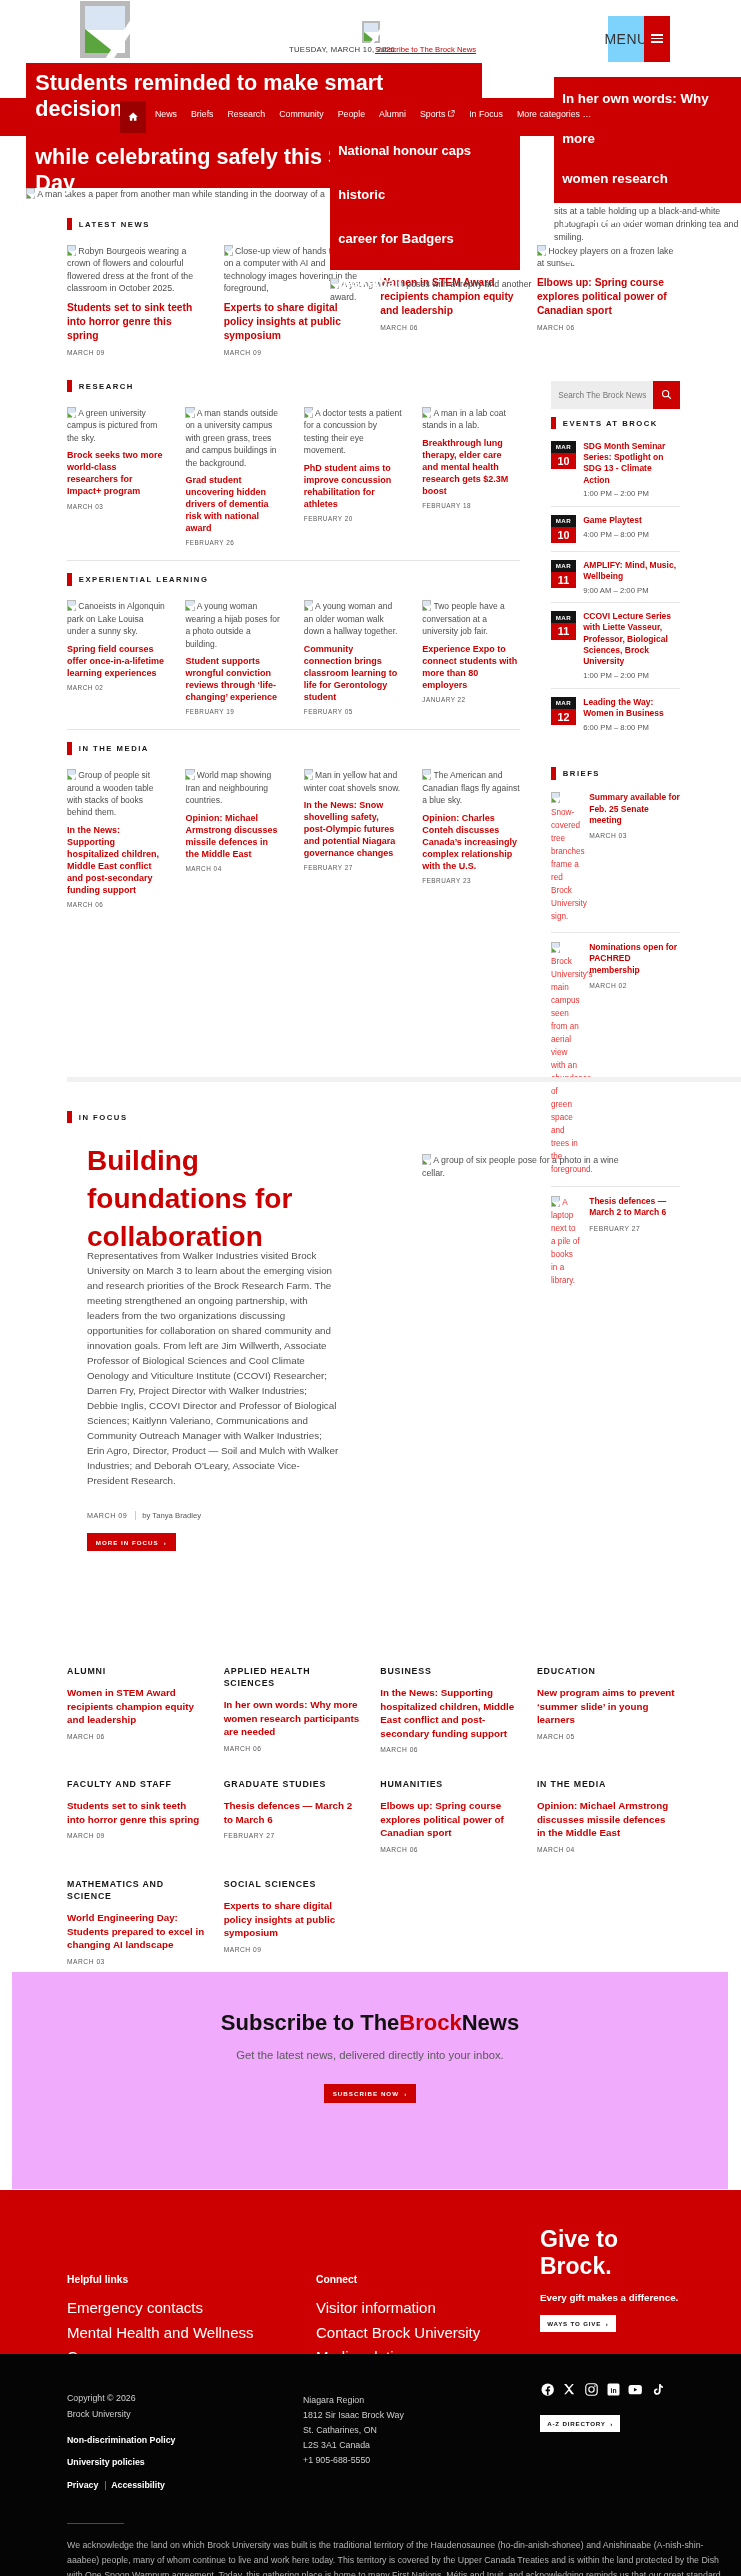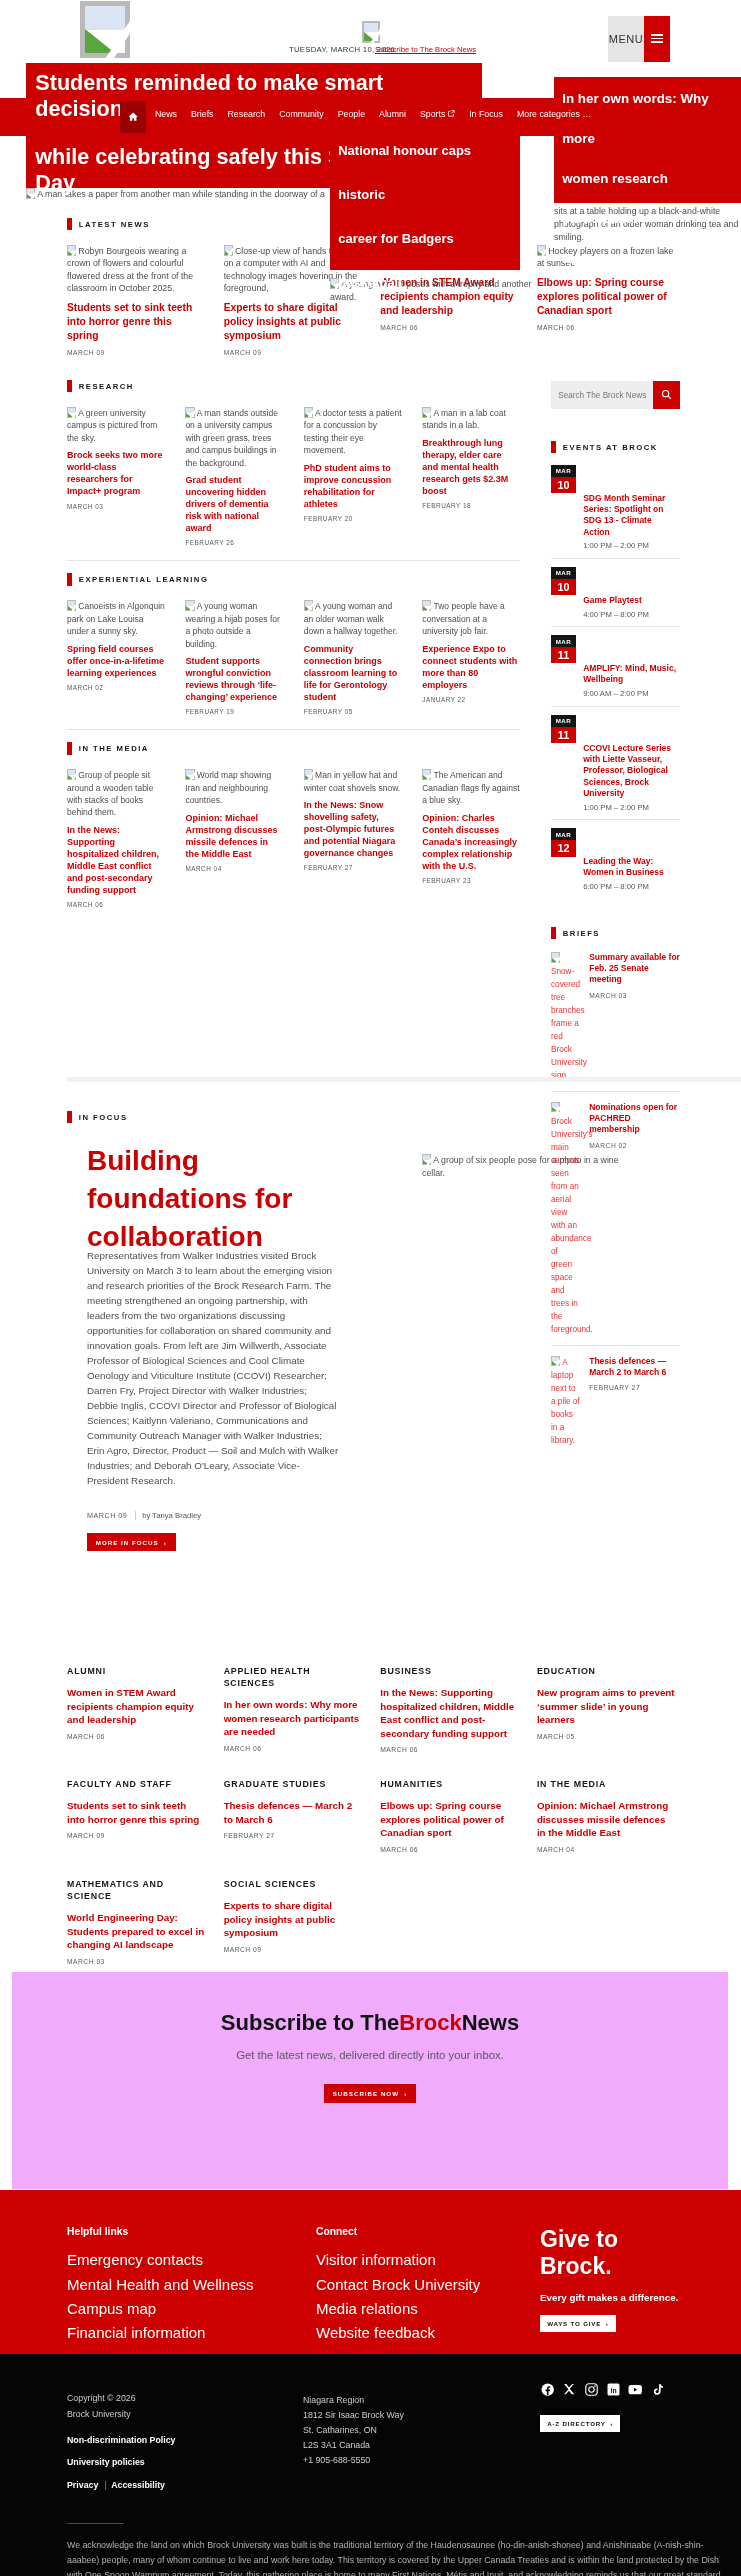--- a/index.html
+++ b/index.html
@@ -24,21 +24,21 @@
 
   
   .header{position:absolute;left:0;top:0;width:742px;height:98px;background:#fff;z-index:1;}
   .logo{position:absolute;left:80px;top:1px;}
   .hdr-bi{position:absolute;left:362px;top:20.6px;}
   .dateline{position:absolute;left:0;top:45px;width:100%;}
   .date{position:absolute;left:289px;top:0;font-size:7.7px;letter-spacing:0.3px;color:#333;}
   .subscribe{position:absolute;left:375px;top:0;font-size:7.7px;color:#c00;
              text-decoration:underline;text-decoration-color:#c00;}
   .menu{position:absolute;left:608px;top:15.5px;width:73px;height:46px;display:flex;z-index:2;}
-  .menu-label{width:36px;background:#e5e5e5;color:#333;font-size:11px;letter-spacing:0.5px;
+  .menu-label{width:36px;background:#7dd3fc;color:#333;font-size:14px;letter-spacing:0.5px;
               display:flex;align-items:center;justify-content:center;}
   .menu-burger{width:26px;background:#c00;display:flex;flex-direction:column;gap:2.1px;
                align-items:center;justify-content:center;}
   .menu-burger i{display:block;width:11.3px;height:1.5px;background:#fff;}
 
   
   .navbar{position:absolute;left:0;top:98px;width:742px;height:38px;background:#c00;z-index:5;}
   .home{position:absolute;left:120px;top:101px;width:26px;height:32px;background:#9b0000;
         display:flex;align-items:center;justify-content:center;z-index:20;}
   .navlinks{position:absolute;left:155px;top:109px;display:flex;gap:14px;z-index:20;
@@ -79,29 +79,29 @@
   .maincol .card-date{margin-top:5.2px;font-size:6.4px;}
   .divider{border:none;border-top:0.5px solid #e4e4e4;margin:13.4px 0 12.4px 0;}
 
   
   .sidebar{position:absolute;left:551px;top:381px;width:129px;}
   .search{display:flex;height:28px;}
   .search input{flex:1;background:#ededed;border:none;outline:none;font-size:8.2px;color:#4f4f4f;
                 padding:0 7.2px;font-family:"Liberation Sans",sans-serif;min-width:0;}
   .search button{width:27px;background:#c00;border:none;display:flex;align-items:center;
                  justify-content:center;cursor:pointer;}
-  .sb-label{margin-top:32px;}
+  .sb-label{margin-top:8px;}
   .events{margin-top:11.3px;}
   .event{display:flex;gap:7.2px;padding:7.7px 0;border-top:0.5px solid #e6e6e6;}
   .event:first-child{border-top:none;padding-top:0;}
   .badge{width:25px;flex:none;}
   .badge .m{background:#141414;color:#fff;font-size:6.2px;font-weight:bold;text-align:center;
             padding:2.6px 0;letter-spacing:0.5px;}
   .badge .d{background:#c00;color:#fff;font-size:10.8px;font-weight:bold;text-align:center;padding:2.1px 0;}
-  .etitle{color:#c00;font-weight:bold;font-size:8.5px;line-height:11.3px;margin-top:28px;}
+  .etitle{color:#c00;font-weight:bold;font-size:8.5px;line-height:11.3px;}
   .etime{color:#555;font-size:7.7px;margin-top:3.6px;}
   .briefs-label{margin-top:28px;}
   .briefs{margin-top:12.4px;}
   .brief{display:flex;gap:8.2px;padding:9.3px 0;border-top:0.5px solid #e6e6e6;}
   .brief:first-child{border-top:none;padding-top:0;}
   .balt{width:30px;flex:none;color:#e33;font-size:8.2px;line-height:13px;}
   .btitle{color:#c00;font-weight:bold;font-size:8.5px;line-height:11.3px;}
 
   
   .infocus{position:absolute;left:0;top:1077px;width:742px;}
@@ -130,21 +130,21 @@
   .subsec{position:absolute;left:12px;top:1972px;width:716px;height:217px;background:#f0abfc;
           text-align:center;}
   .sub-title{margin-top:38px;font-size:22px;font-weight:bold;color:#111;}
   .sub-title .brand-red{color:#c00;}
   .sub-sub{margin-top:13.4px;font-size:11.3px;color:#5a5a5a;}
   .sub-btn{margin-top:23px;}
 
   
   .rfooter{position:absolute;left:0;top:2190px;width:742px;height:165px;background:#c00;color:#fff;}
   .rf-col{position:absolute;top:36px;}
-  .rf-h{font-size:10.3px;font-weight:bold;}
+  .rf-h{font-size:10.3px;font-weight:bold;margin-top:48px;}
   .rf-links{margin-top:14.4px;}
   .rf-links .flink{font-size:15px;margin-bottom:7.2px;}
   .give{left:540px;}
   .give-title{font-size:23px;font-weight:bold;line-height:27px;}
   .give-tag{font-size:9.8px;font-weight:bold;margin-top:12.4px;}
   .btn-white{display:inline-flex;align-items:center;gap:4.6px;background:#fff;color:#111;border:none;
              font-weight:bold;font-size:6.2px;letter-spacing:0.8px;padding:5.2px 7.2px;cursor:pointer;
              font-family:"Liberation Sans",sans-serif;}
   .give-btn{margin-top:11.3px;}
 

